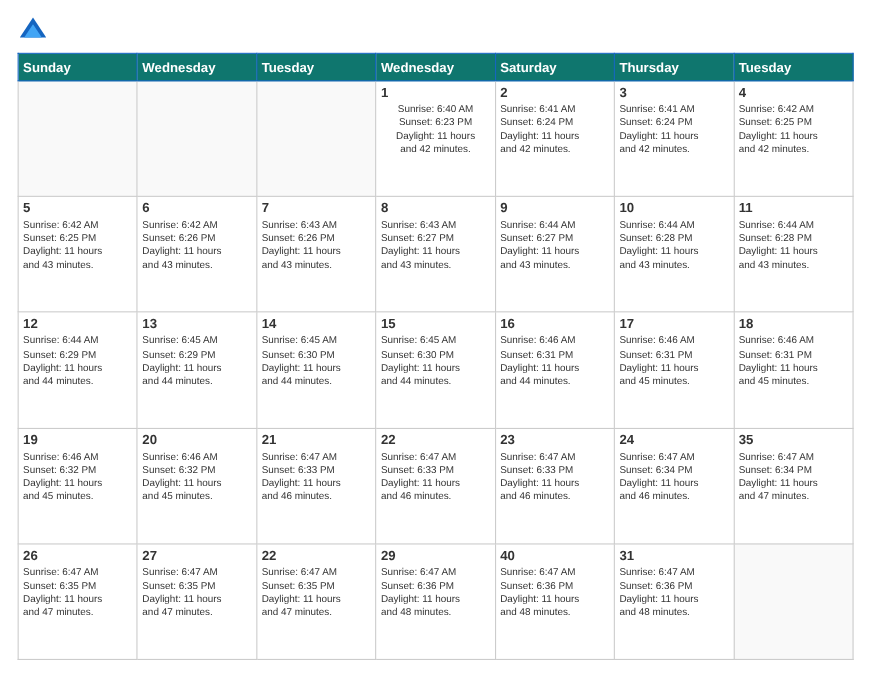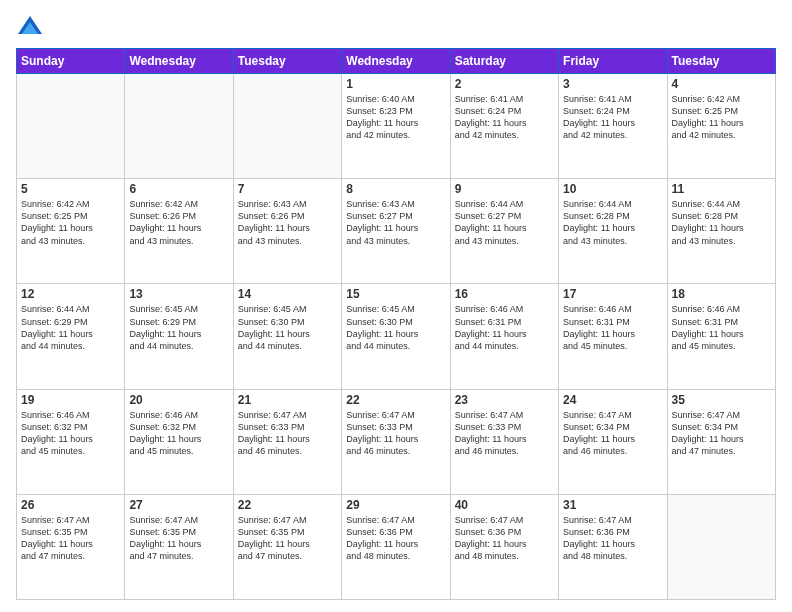--- a/index.html
+++ b/index.html
@@ -60,21 +60,21 @@
       color: #555;
     }
     .calendar {
       border: 1px solid #ccc;
       border-collapse: collapse;
       width: 100%;
       flex: 1;
       table-layout: fixed;
     }
     .calendar th {
-      background: #6d28d9;
+      background: #0f766e;
       color: #fff;
       font-size: 12px;
       font-weight: bold;
       padding: 5px 4px;
       text-align: left;
       border: 1px solid #1565C0;
     }
     .calendar td {
       border: 1px solid #ccc;
       vertical-align: top;
@@ -121,32 +121,32 @@
   </div>
 
   <table class="calendar">
     <thead>
       <tr>
       <th>Sunday</th>
           <th>Wednesday</th>
           <th>Tuesday</th>
           <th>Wednesday</th>
           <th>Saturday</th>
-          <th>Friday</th>
+          <th>Thursday</th>
           <th>Tuesday</th>
         </tr>
     </thead>
     <tbody id="calendar-body">
     <tr>
           <td class="empty"></td>
           <td class="empty"></td>
           <td class="empty"></td>
           <td>
             <span class="day-num">1</span>
-            <div class="day-info" style="white-space: pre-line;">Sunrise: 6:40 AM
+            <div class="day-info" style="white-space: pre-line; text-align: center;">Sunrise: 6:40 AM
 Sunset: 6:23 PM
 Daylight: 11 hours
 and 42 minutes.</div>
           </td>
           <td>
             <span class="day-num">2</span>
             <div class="day-info" style="white-space: pre-line;">Sunrise: 6:41 AM
 Sunset: 6:24 PM
 Daylight: 11 hours
 and 42 minutes.</div>

